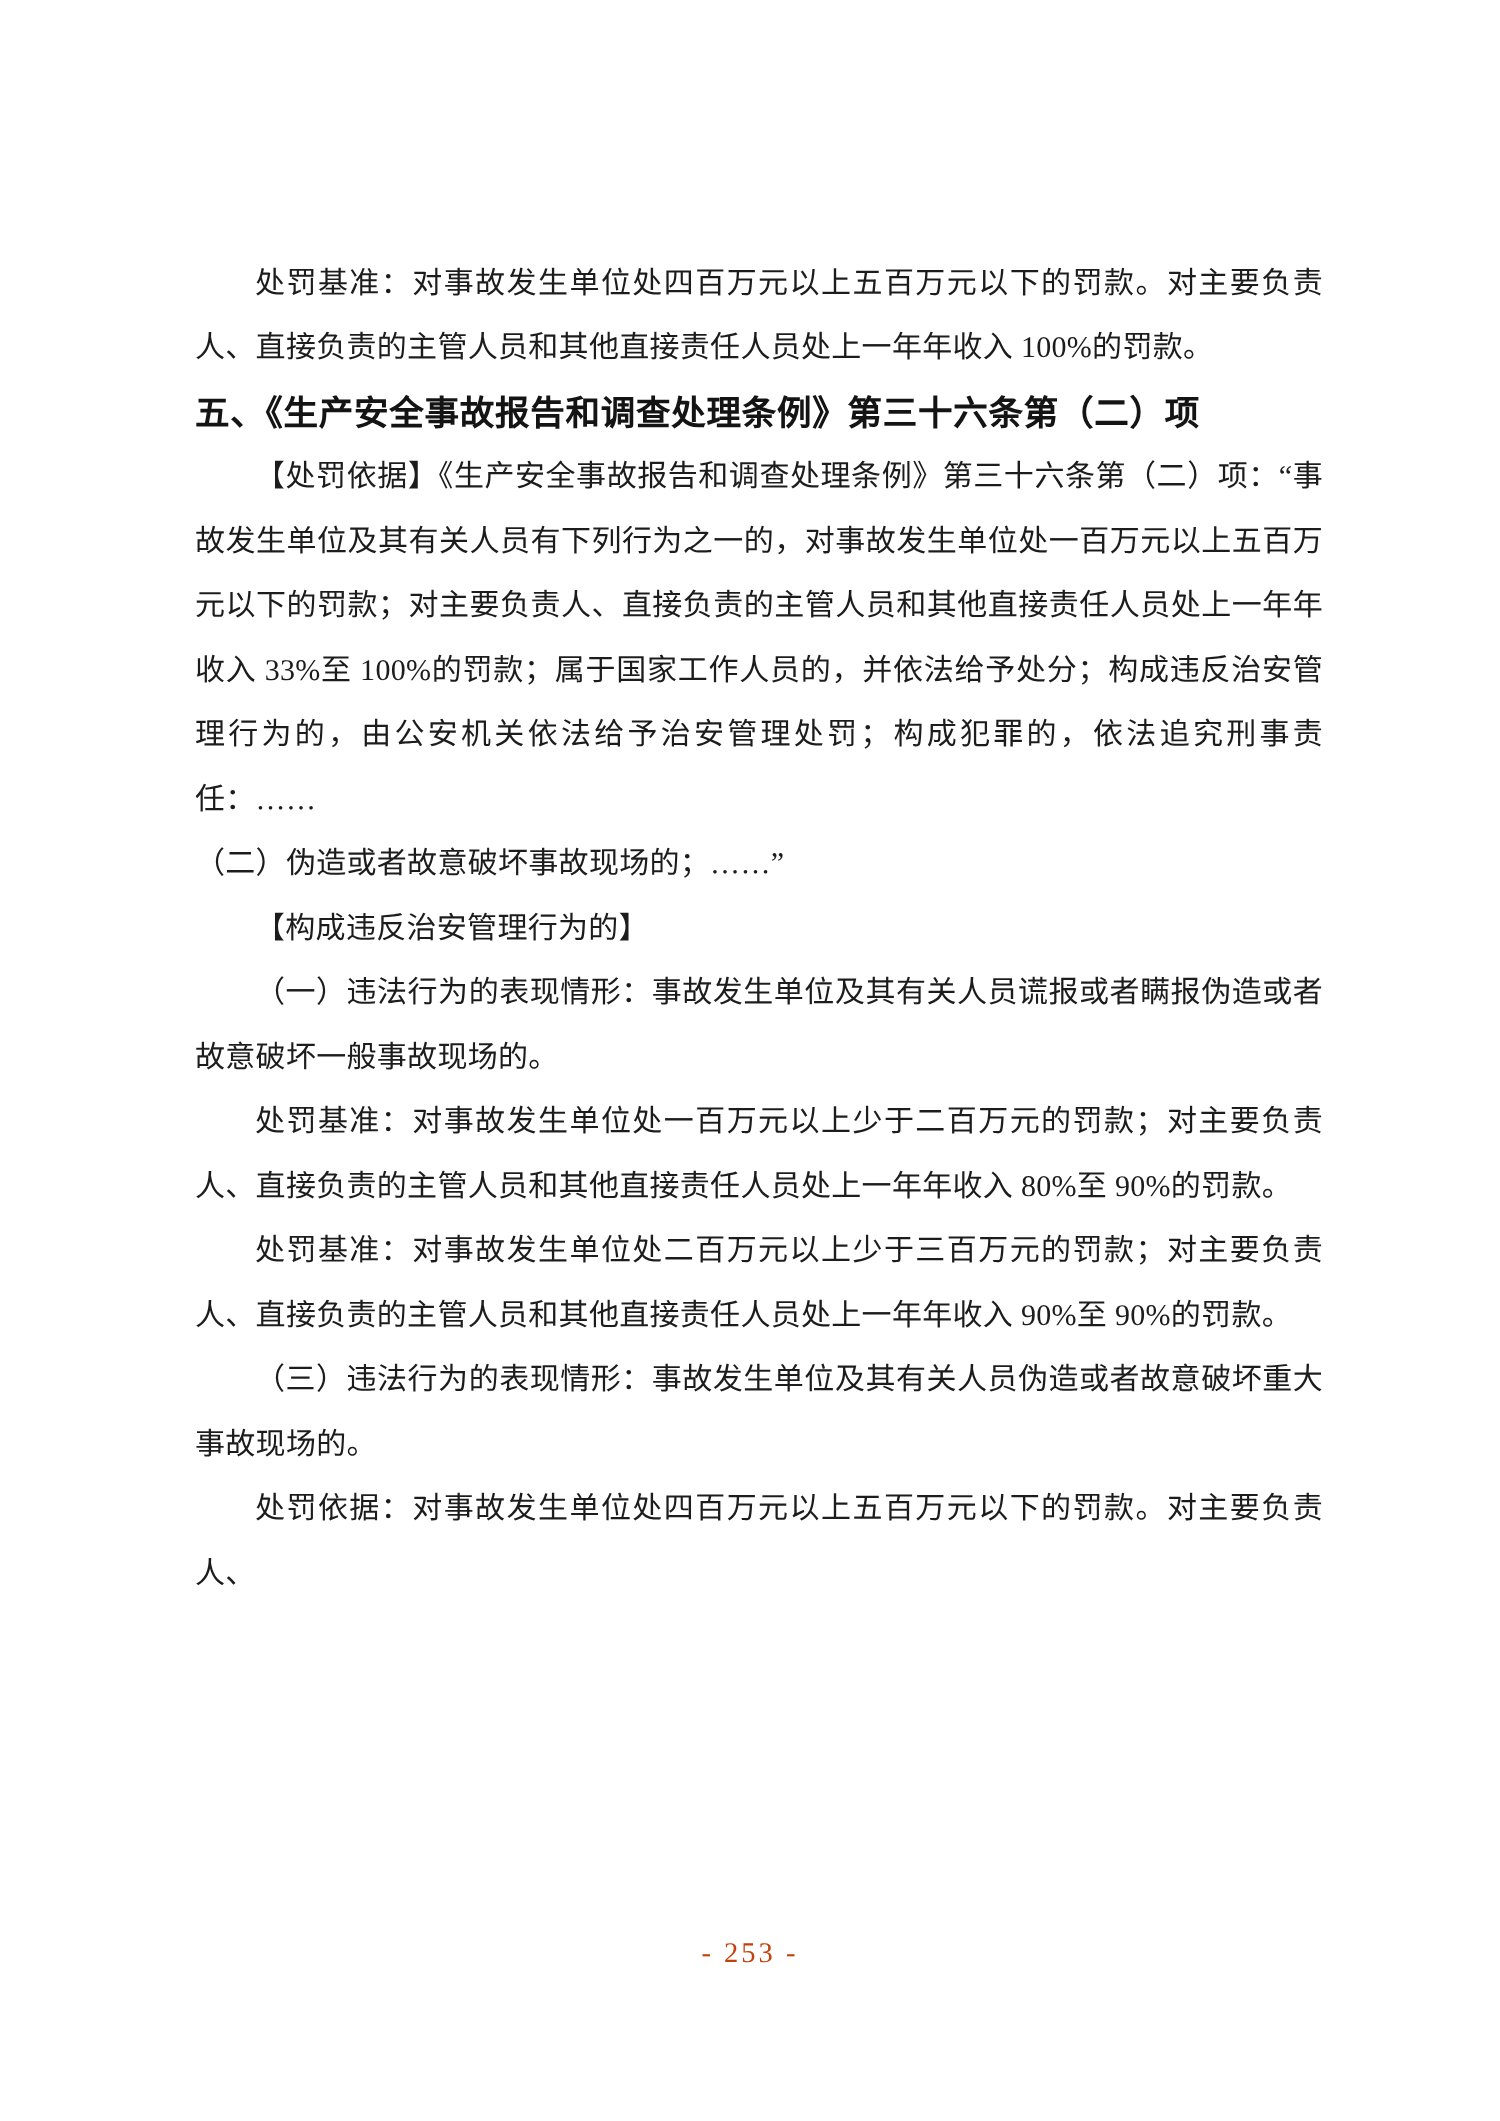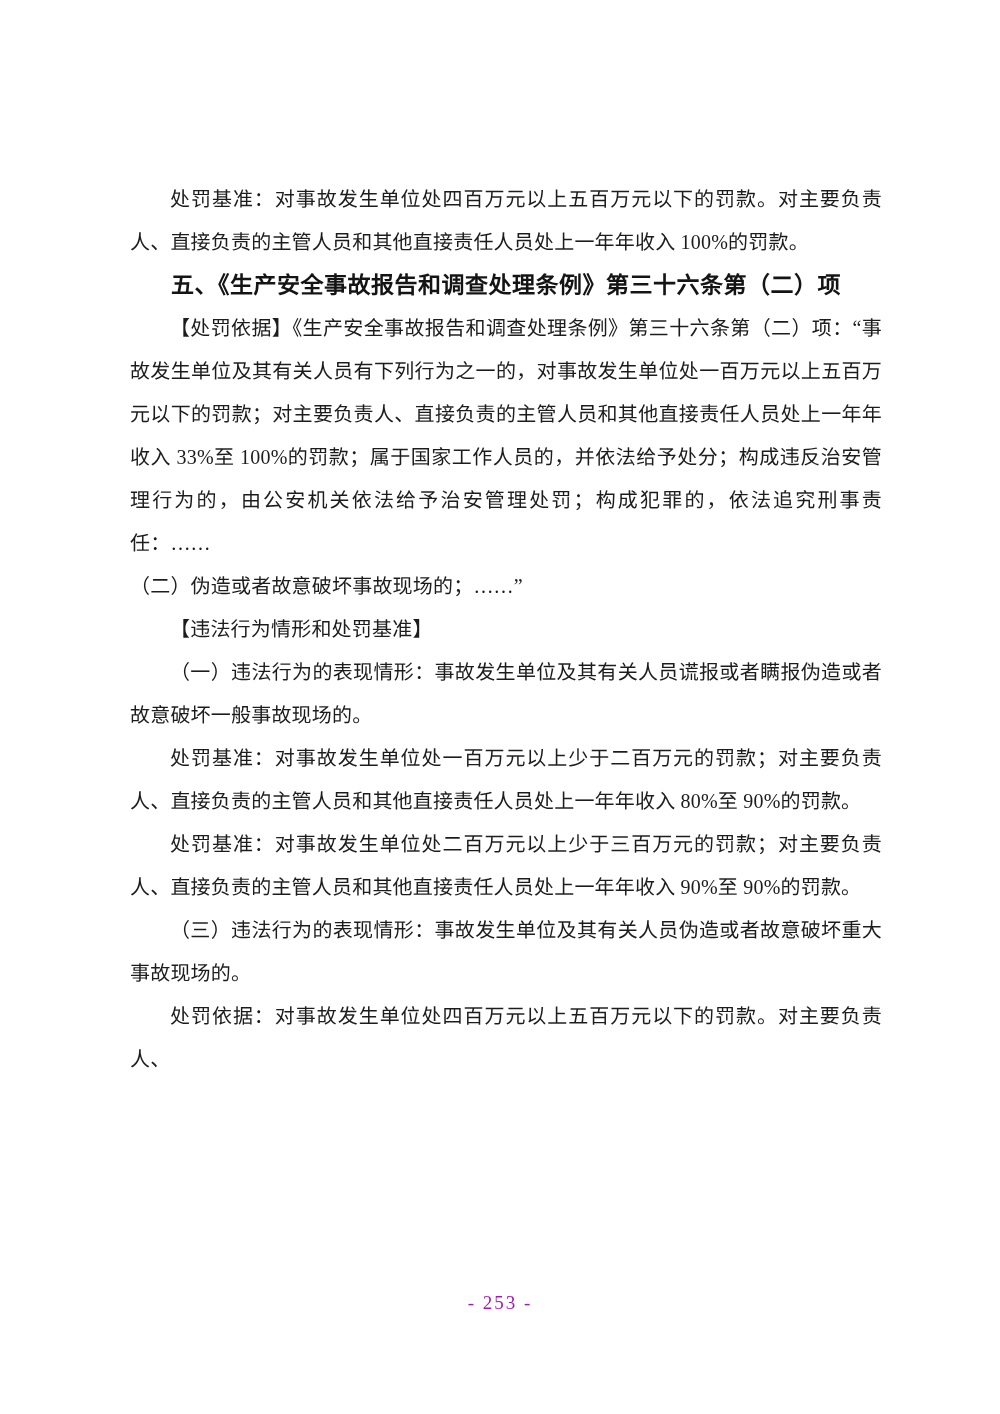--- a/index.html
+++ b/index.html
@@ -12,67 +12,66 @@
     width: 1000px;
     height: 1414px;
     background: #ffffff;
     overflow: hidden;
     font-family: "Liberation Serif", "DejaVu Serif", serif;
     color: #1c1c1c;
   }
   .content {
     position: absolute;
     left: 130px;
-    top: 178px;
+    top: 168px;
     width: 752px;
   }
   .para {
     margin: 0;
     font-size: 20px;
     line-height: 43px;
     text-align: justify;
     text-justify: inter-ideograph;
     text-indent: 2em;
     letter-spacing: 0.2px;
     color: #1c1c1c;
   }
   .para.noindent {
     text-indent: 0;
   }
   .heading {
     margin: 0;
     font-size: 23px;
     line-height: 43px;
     font-weight: bold;
-    text-align: center;
     color: #141414;
     letter-spacing: 0.5px;
   }
   .footer {
     position: absolute;
     left: 0;
     width: 1000px;
     top: 1292px;
     text-align: center;
     font-size: 19px;
-    color: #a21caf;
+    color: #c2410c;
     letter-spacing: 2px;
     font-family: "Liberation Serif", "DejaVu Serif", serif;
   }
 </style>
 </head>
 <body>
 
 <div class="page">
   <div class="content">
     <p class="para">处罚基准：对事故发生单位处四百万元以上五百万元以下的罚款。对主要负责人、直接负责的主管人员和其他直接责任人员处上一年年收入 100%的罚款。</p>
     <h2 class="heading">五、《生产安全事故报告和调查处理条例》第三十六条第（二）项</h2>
     <p class="para">【处罚依据】《生产安全事故报告和调查处理条例》第三十六条第（二）项：“事故发生单位及其有关人员有下列行为之一的，对事故发生单位处一百万元以上五百万元以下的罚款；对主要负责人、直接负责的主管人员和其他直接责任人员处上一年年收入 33%至 100%的罚款；属于国家工作人员的，并依法给予处分；构成违反治安管理行为的，由公安机关依法给予治安管理处罚；构成犯罪的，依法追究刑事责任：……</p>
     <p class="para noindent">（二）伪造或者故意破坏事故现场的；……”</p>
-    <p class="para">【违法行为情形和处罚基准】</p>
+    <p class="para">【构成违反治安管理行为的】</p>
     <p class="para">（一）违法行为的表现情形：事故发生单位及其有关人员谎报或者瞒报伪造或者故意破坏一般事故现场的。</p>
     <p class="para">处罚基准：对事故发生单位处一百万元以上少于二百万元的罚款；对主要负责人、直接负责的主管人员和其他直接责任人员处上一年年收入 80%至 90%的罚款。</p>
     <p class="para">处罚基准：对事故发生单位处二百万元以上少于三百万元的罚款；对主要负责人、直接负责的主管人员和其他直接责任人员处上一年年收入 90%至 90%的罚款。</p>
     <p class="para">（三）违法行为的表现情形：事故发生单位及其有关人员伪造或者故意破坏重大事故现场的。</p>
     <p class="para">处罚依据：对事故发生单位处四百万元以上五百万元以下的罚款。对主要负责人、</p>
   </div>
   <div class="footer">- 253 -</div>
 </div>
 
 </body></html>

